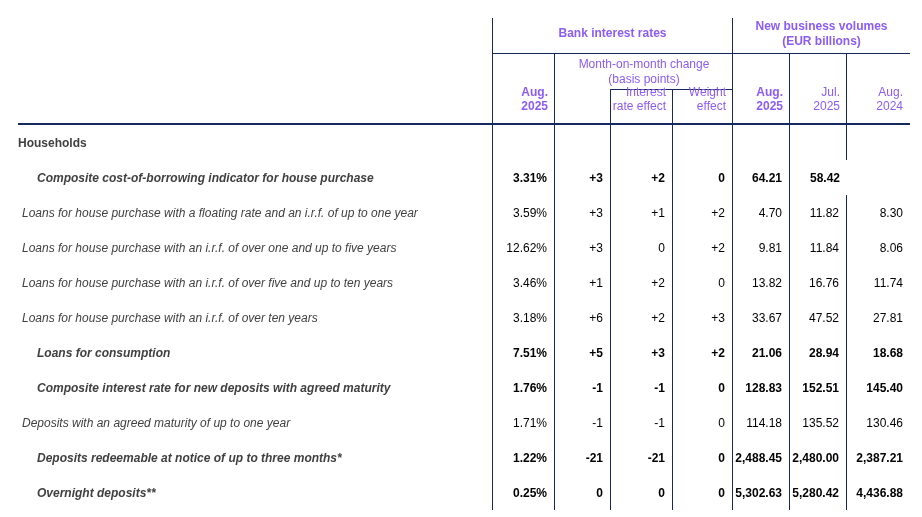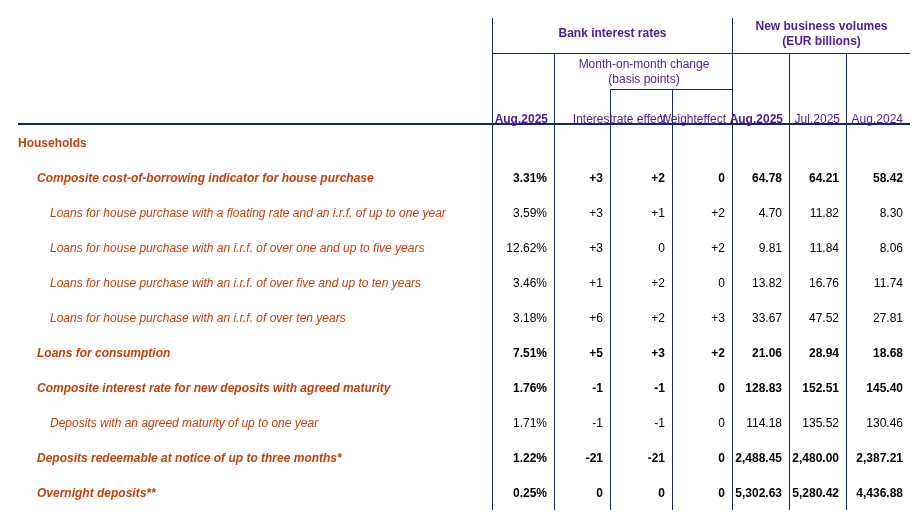--- a/index.html
+++ b/index.html
@@ -1,52 +1,52 @@
 <!DOCTYPE html>
 <html><head>
 <meta charset="utf-8">
 <style>
   html,body { margin:0; padding:0; background:#fff; }
   .page {
     position:relative; width:922px; height:517px; background:#ffffff;
     font-family:"Liberation Sans", sans-serif; font-size:12px; color:#000;
     overflow:hidden;
   }
-  .blue { color:#4c1d95; }
+  .blue { color:#8b5cf6; }
   .b { font-weight:bold; }
   .i { font-style:italic; }
 
   
   .vline { position:absolute; width:1px; background:#16295c; }
   .hline { position:absolute; height:1px; background:#16295c; }
   .hline.thick { height:2px; }
 
   
   .hdr { position:absolute; line-height:15px; }
   .hdr.center { text-align:center; }
   .colhdr {
-    position:absolute; display:flex; flex-direction:row; justify-content:flex-end;
+    position:absolute; display:flex; flex-direction:column; justify-content:center;
     align-items:flex-end; box-sizing:border-box; padding-right:7px;
-    line-height:14px; height:30px; top:96px; white-space:nowrap;
+    line-height:14px; height:30px; top:84px; white-space:nowrap;
   }
 
   
   .tbody { position:absolute; top:125px; left:0; width:910px; }
   .trow {
     display:grid;
     grid-template-columns:493px 62px 56px 62px 60px 57px 57px 63px;
     height:35px;
   }
   .cell {
     box-sizing:border-box; height:35px; display:flex; align-items:center;
     white-space:nowrap;
   }
-  .lbl { padding-left:18px; border-right:1px solid #16295c; color:#c2410c;text-align:center; }
+  .lbl { padding-left:18px; border-right:1px solid #16295c; color:#404040;text-align:center; }
   .lbl.ind1 { padding-left:37px; }
-  .lbl.ind2 { padding-left:50px; }
+  .lbl.ind2 { padding-left:22px; }
   .num { justify-content:flex-end; padding-right:7px; border-right:1px solid #16295c; color:#000; }
   .num.last { border-right:none; }
 </style>
 </head>
 <body>
 
 <div class="page">
 
   <div class="vline" style="left:492px; top:18px;  height:107px;"></div>
   <div class="vline" style="left:554px; top:53px;  height:72px;"></div>
@@ -109,21 +109,20 @@
       <div class="cell num"></div>
       <div class="cell num last"></div>
     </div>
 
     <div class="trow">
       <div class="cell lbl ind1 b i">Composite cost-of-borrowing indicator for house purchase</div>
       <div class="cell num b">3.31%</div>
       <div class="cell num b">+3</div>
       <div class="cell num b">+2</div>
       <div class="cell num b">0</div>
-      <div class="cell num b">64.78</div>
       <div class="cell num b">64.21</div>
       <div class="cell num b last">58.42</div>
     </div>
 
     <div class="trow">
       <div class="cell lbl ind2 i">Loans for house purchase with a floating rate and an i.r.f. of up to one year</div>
       <div class="cell num">3.59%</div>
       <div class="cell num">+3</div>
       <div class="cell num">+1</div>
       <div class="cell num">+2</div>

